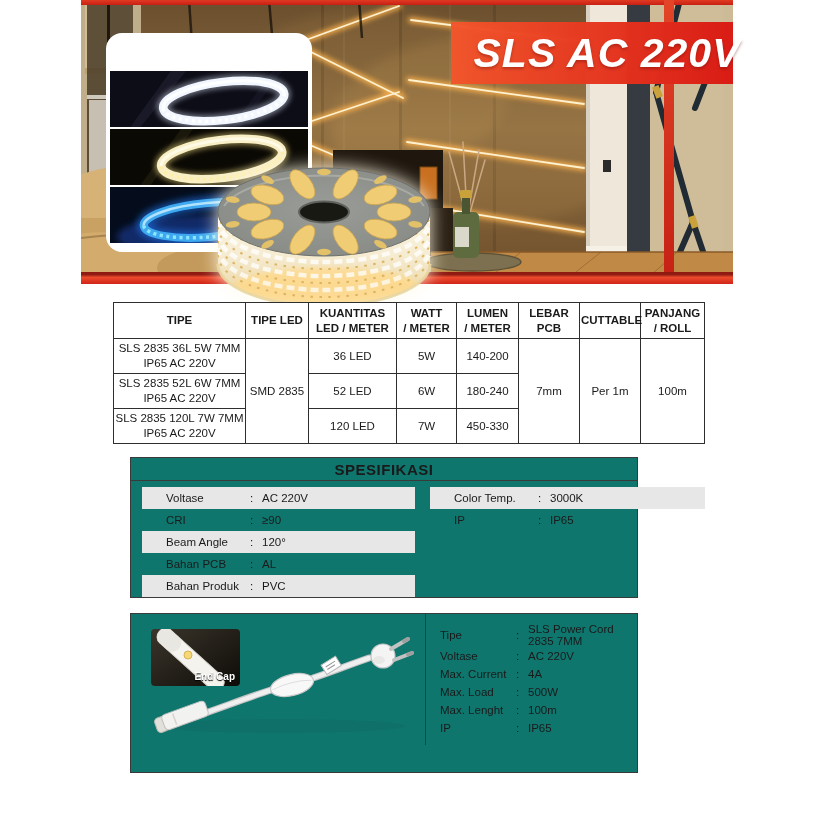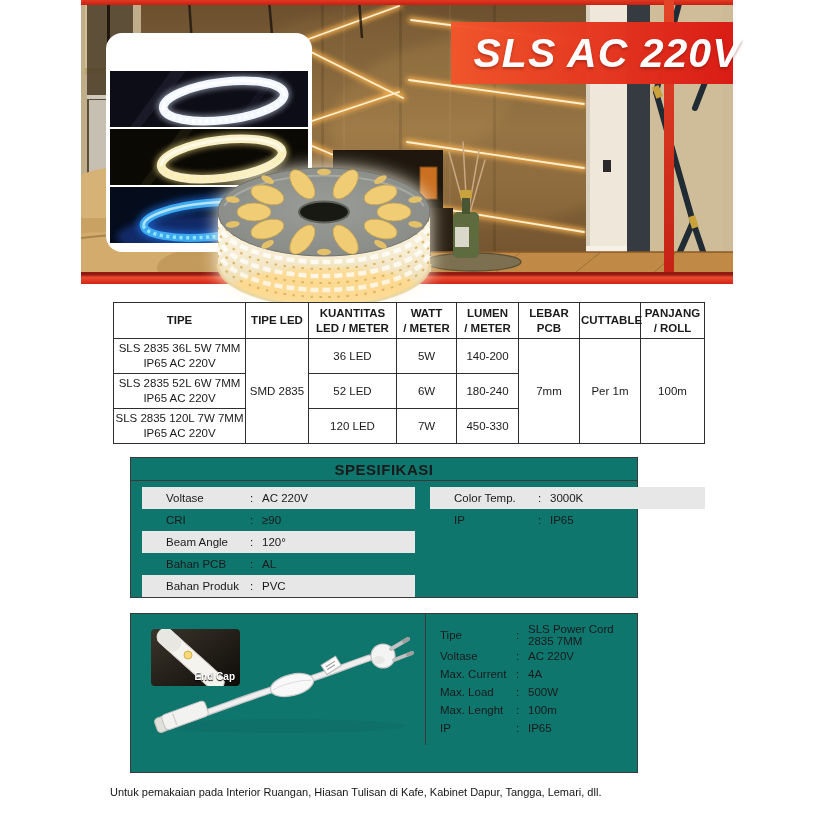--- a/index.html
+++ b/index.html
@@ -507,15 +507,14 @@
         </div>
         <div class="arow">
           <span class="lbl">IP</span>
             <span class="cln">:</span>
             <span class="val">IP65</span>
         </div>
       </div>
     </div>
   </section>
 
-  <p class="footer-note">Untuk pemakaian pada Interior Ruangan, Hiasan Tulisan di Kafe, Kabinet Dapur, Tangga, Lemari, dll.</p>
 
 </div>
 
 </body></html>

